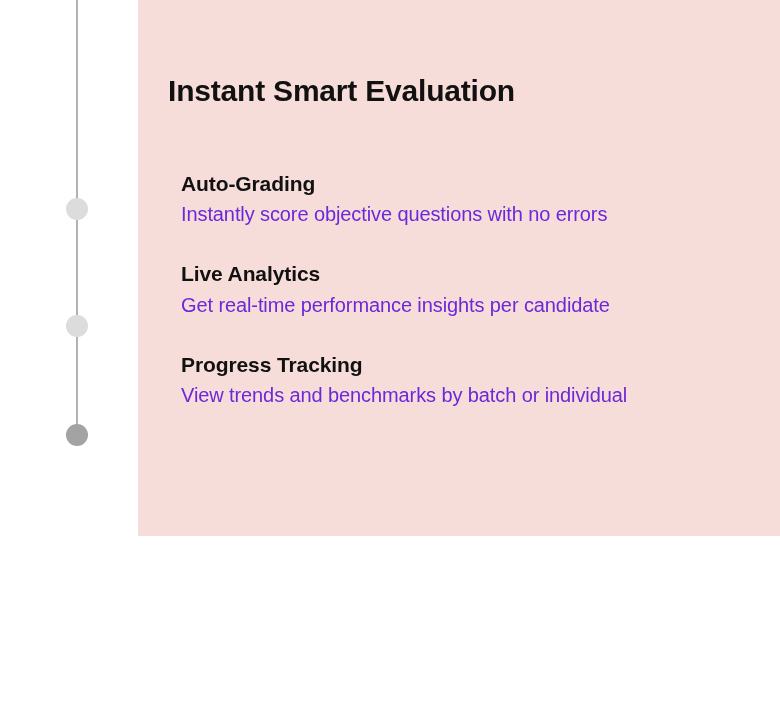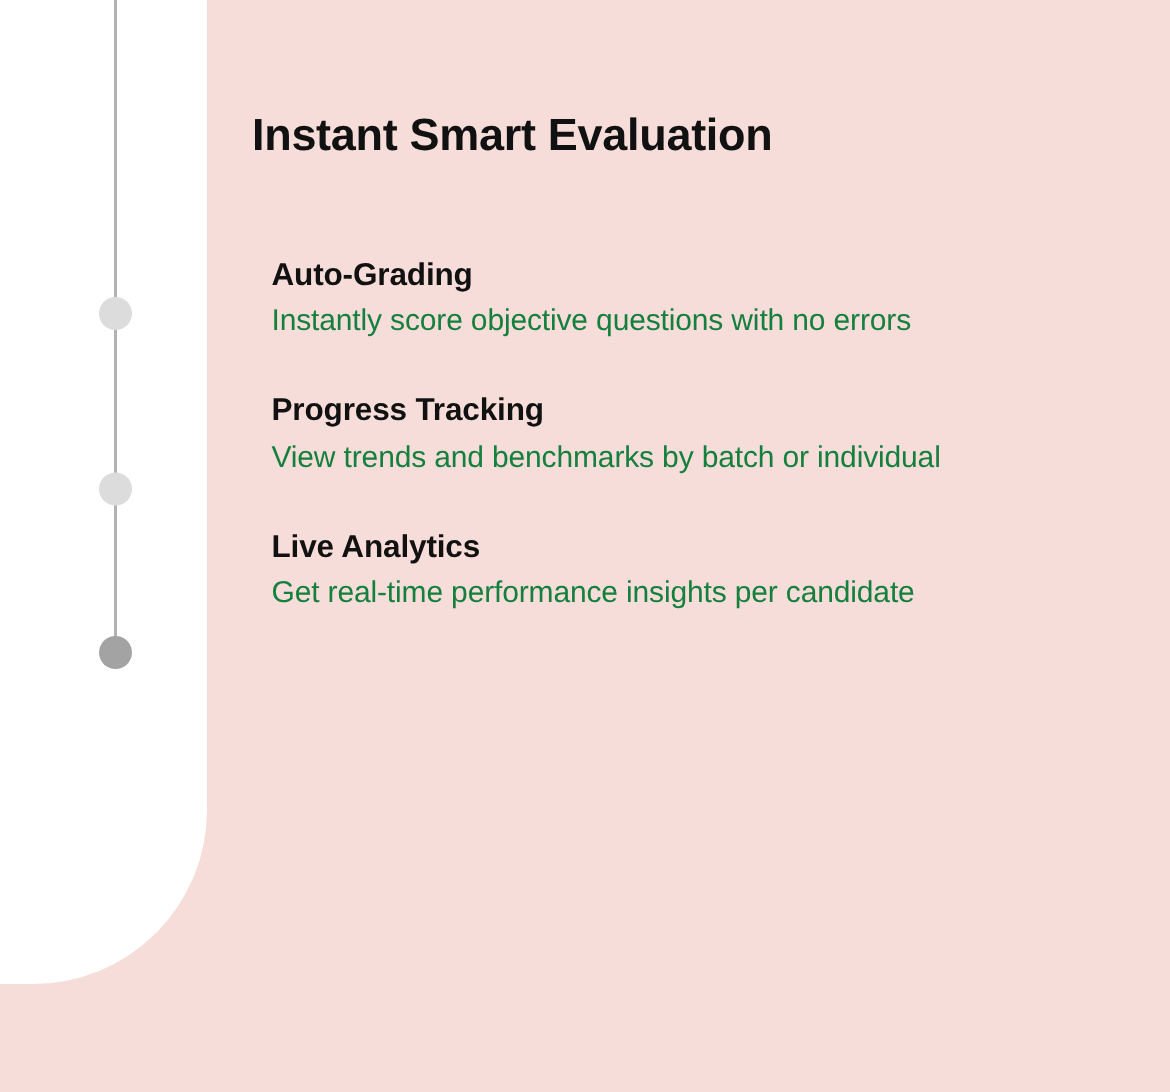--- a/index.html
+++ b/index.html
@@ -10,21 +10,21 @@
     width: 780px;
     height: 728px;
     overflow: hidden;
     font-family: "Liberation Sans", sans-serif;
     background: #ffffff;
   }
 
   #slide {
     position: relative;
     width: 780px;
-    height: 728px;
+    height: 536px;
     background: #f7ddd9;
     overflow: hidden;
   }
 
   
   #white-panel {
     position: absolute;
     left: 0;
     top: 0;
     width: 138px;
@@ -90,21 +90,21 @@
     font-weight: bold;
     color: #111111;
     line-height: 1.45;
     letter-spacing: -0.1px;
   }
 
   .feature-desc {
     margin: 0;
     font-size: 20px;
     font-weight: normal;
-    color: #15803d;
+    color: #6d28d9;
     line-height: 1.5;
     letter-spacing: -0.1px;
   }
 </style>
 </head>
 <body>
 
 <div id="slide">
 
   <div id="white-panel"></div>
@@ -120,24 +120,24 @@
     <h1 id="page-title">Instant Smart Evaluation</h1>
 
     <ul id="feature-list">
 
       <li class="feature-item">
         <h2 class="feature-title">Auto-Grading</h2>
         <p class="feature-desc">Instantly score objective questions with no errors</p>
       </li>
 
       <li class="feature-item">
-        <h2 class="feature-title">Progress Tracking</h2>
-        <p class="feature-desc">View trends and benchmarks by batch or individual</p>
+        <h2 class="feature-title">Live Analytics</h2>
+        <p class="feature-desc">Get real-time performance insights per candidate</p>
       </li>
 
       <li class="feature-item">
-        <h2 class="feature-title">Live Analytics</h2>
-        <p class="feature-desc">Get real-time performance insights per candidate</p>
+        <h2 class="feature-title">Progress Tracking</h2>
+        <p class="feature-desc">View trends and benchmarks by batch or individual</p>
       </li>
 
     </ul>
   </div>
 </div>
 
 </body></html>

